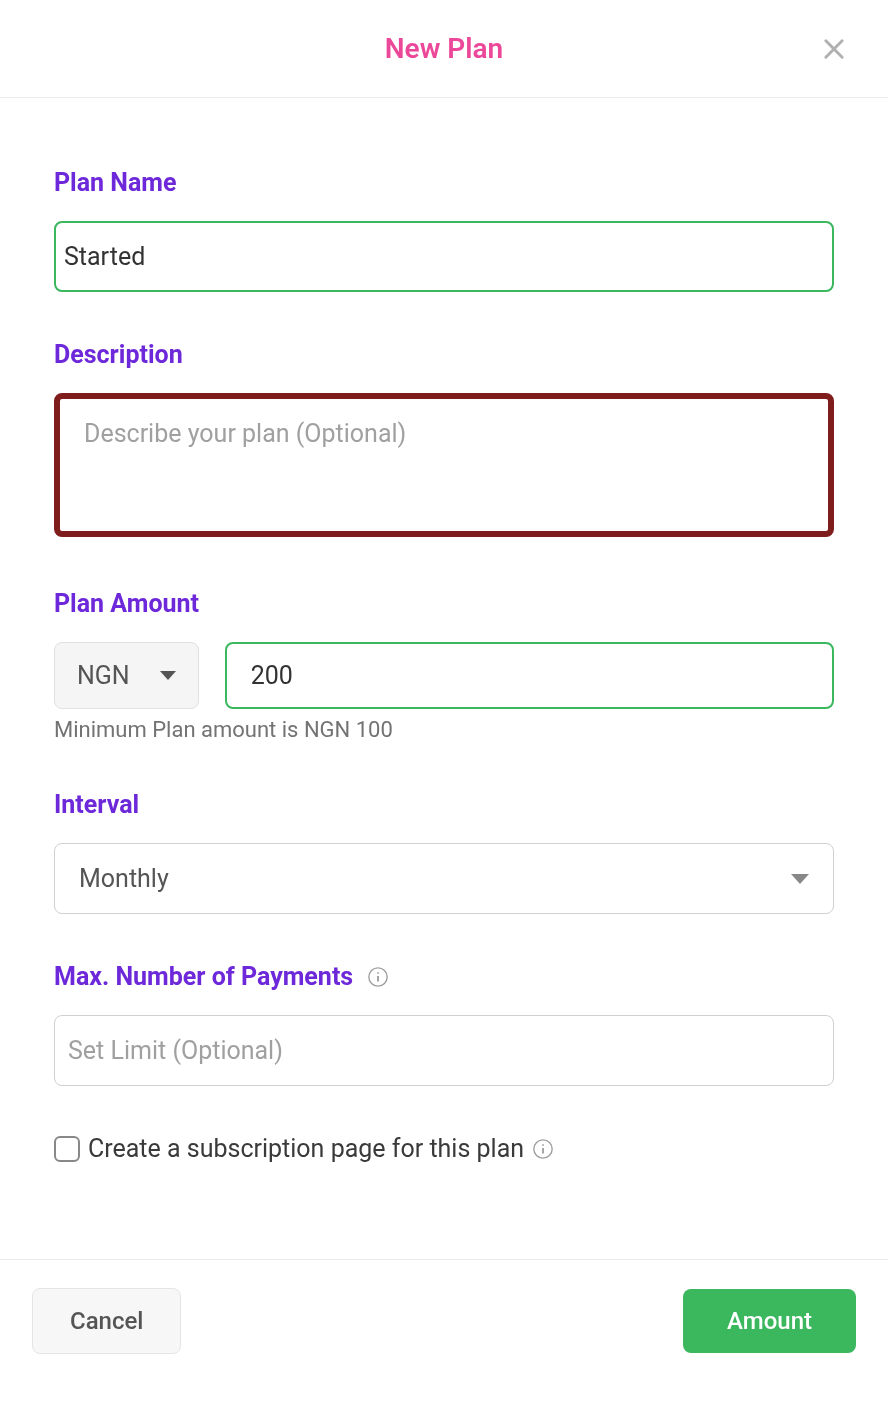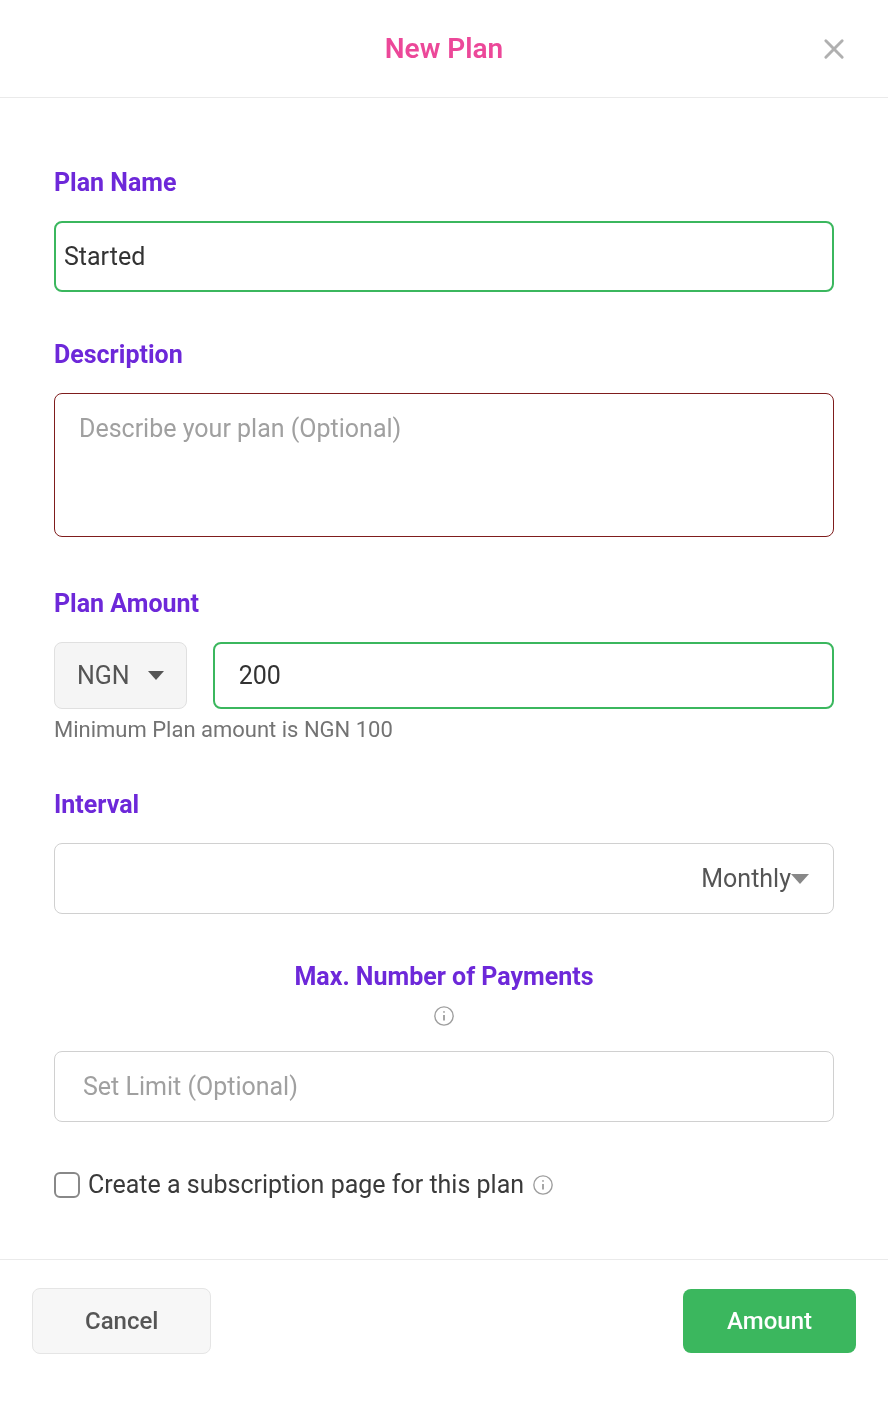--- a/index.html
+++ b/index.html
@@ -52,78 +52,77 @@
       font-size: 25px;
       font-weight: 700;
       color: #6d28d9;
       margin-bottom: 24px;
     }
     .form-label-row {
       display: flex;
       align-items: center;
       gap: 14px;
       margin-bottom: 24px;
-      flex-direction: column;
     }
     .form-label-row .form-label {
       margin-bottom: 0;
     }
     .info-icon {
       width: 22px;
       height: 22px;
       color: #9e9e9e;
       display: inline-flex;
       align-items: center;
       justify-content: center;
     }
     .info-icon svg {
       width: 100%;
       height: 100%;
     }
     .text-input {
       width: 100%;
-      padding: 20px 28px;
+      padding: 20px 13px;
       font-size: 25px;
       border: 1px solid #d0d0d0;
       border-radius: 8px;
       background: #fff;
       color: #333;
       font-family: inherit;
     }
     .text-input::placeholder {
       color: #a0a0a0;
     }
     .text-input.focused {
       border: 2px solid #3bb75e;
       padding: 19px 8px;
     }
     .textarea-input {
       width: 100%;
       padding: 20px 24px;
       font-size: 25px;
-      border: 1px solid #7f1d1d;
+      border: 6px solid #7f1d1d;
       border-radius: 8px;
       background: #fff;
       color: #333;
       font-family: inherit;
       resize: none;
       height: 144px;
     }
     .textarea-input::placeholder {
       color: #a0a0a0;
     }
     .amount-row {
       display: flex;
       gap: 26px;
       align-items: stretch;
     }
     .currency-select {
       display: flex;
       align-items: center;
-      gap: 18px;
+      gap: 30px;
       padding: 18px 22px;
       background: #f5f5f5;
       border: 1px solid #e0e0e0;
       border-radius: 8px;
       cursor: pointer;
       font-size: 25px;
       color: #555;
     }
     .currency-select .caret {
       width: 0;
@@ -150,21 +149,21 @@
     .select-input {
       width: 100%;
       padding: 20px 24px;
       font-size: 25px;
       border: 1px solid #d0d0d0;
       border-radius: 8px;
       background: #fff;
       color: #555;
       display: flex;
       align-items: center;
-      justify-content: flex-end;
+      justify-content: space-between;
       cursor: pointer;
     }
     .select-input .caret {
       width: 0;
       height: 0;
       border-left: 9px solid transparent;
       border-right: 9px solid transparent;
       border-top: 10px solid #888;
     }
     .checkbox-row {
@@ -191,21 +190,21 @@
       left: 0;
       right: 0;
       padding: 28px 32px 60px 32px;
       border-top: 1px solid #eaeaea;
       display: flex;
       justify-content: space-between;
       align-items: center;
       background: #fff;
     }
     .btn {
-      padding: 18px 52px;
+      padding: 18px 37px;
       font-size: 24px;
       font-weight: 500;
       border-radius: 8px;
       cursor: pointer;
       font-family: inherit;
       border: none;
     }
     .btn-cancel {
       background: #f7f7f7;
       color: #555;

